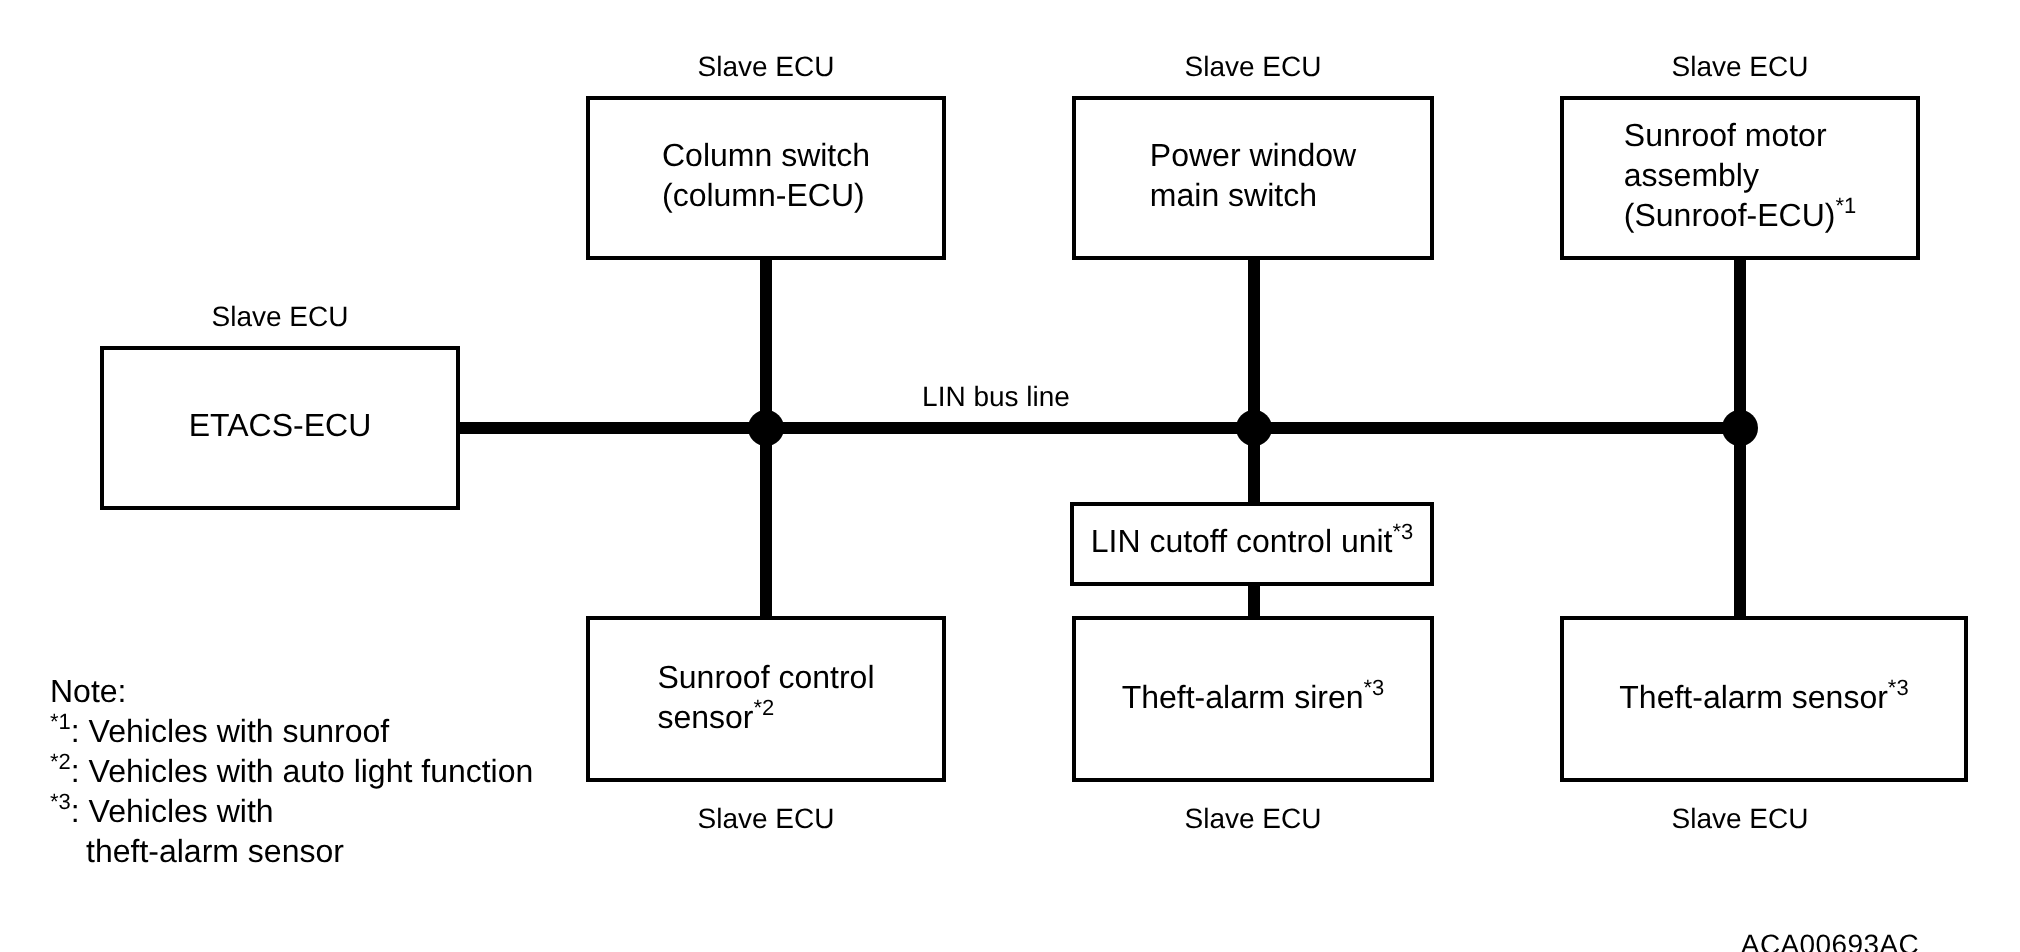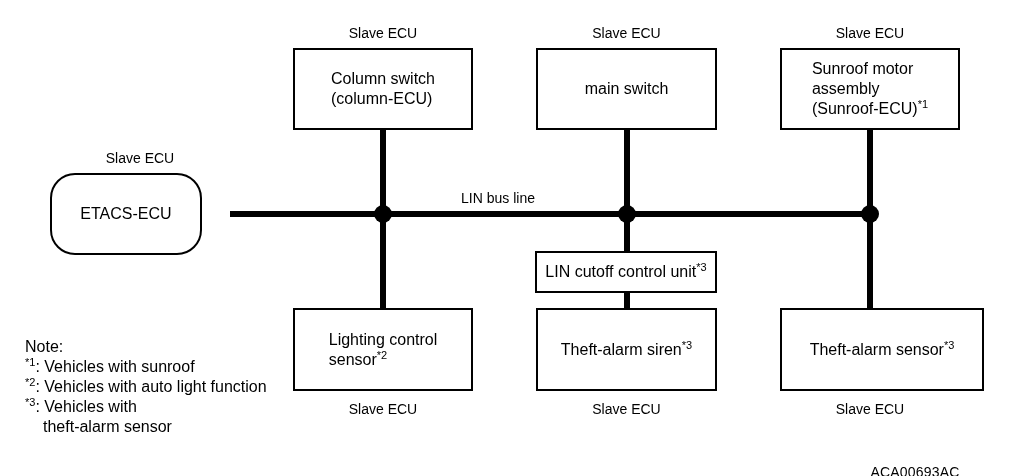--- a/index.html
+++ b/index.html
@@ -100,47 +100,48 @@
   <div class="lbl" style="left:780px; top:24px; width:180px;">Slave ECU</div>
 
   <div class="box" style="left:293px; top:48px; width:180px; height:82px;">
     <div class="inner">
       <div>Column switch</div>
       <div>(column-ECU)</div>
     </div>
   </div>
   <div class="box" style="left:536px; top:48px; width:181px; height:82px;">
     <div class="inner">
+      <div>Power window</div>
       <div>main switch</div>
     </div>
   </div>
   <div class="box" style="left:780px; top:48px; width:180px; height:82px;">
     <div class="inner">
       <div>Sunroof motor</div>
       <div>assembly</div>
       <div><span>(Sunroof-ECU)</span><sup>*1</sup></div>
     </div>
   </div>
 
   <div class="lbl" style="left:50px; top:149px; width:180px;">Slave ECU</div>
-  <div class="box center-text" style="left:50px; top:173px; width:152px; height:82px;border-radius:25px;">
+  <div class="box center-text" style="left:50px; top:173px; width:180px; height:82px;">
     <div class="inner">
       <div>ETACS-ECU</div>
     </div>
   </div>
 
   <div class="box center-text" style="left:535px; top:251px; width:182px; height:42px;">
     <div class="inner">
       <div><span>LIN cutoff control unit</span><sup>*3</sup></div>
     </div>
   </div>
 
   <div class="box" style="left:293px; top:308px; width:180px; height:83px;">
     <div class="inner">
-      <div>Lighting control</div>
+      <div>Sunroof control</div>
       <div><span>sensor</span><sup>*2</sup></div>
     </div>
   </div>
   <div class="box center-text" style="left:536px; top:308px; width:181px; height:83px;">
     <div class="inner">
       <div><span>Theft-alarm siren</span><sup>*3</sup></div>
     </div>
   </div>
   <div class="box center-text" style="left:780px; top:308px; width:204px; height:83px;">
     <div class="inner">

